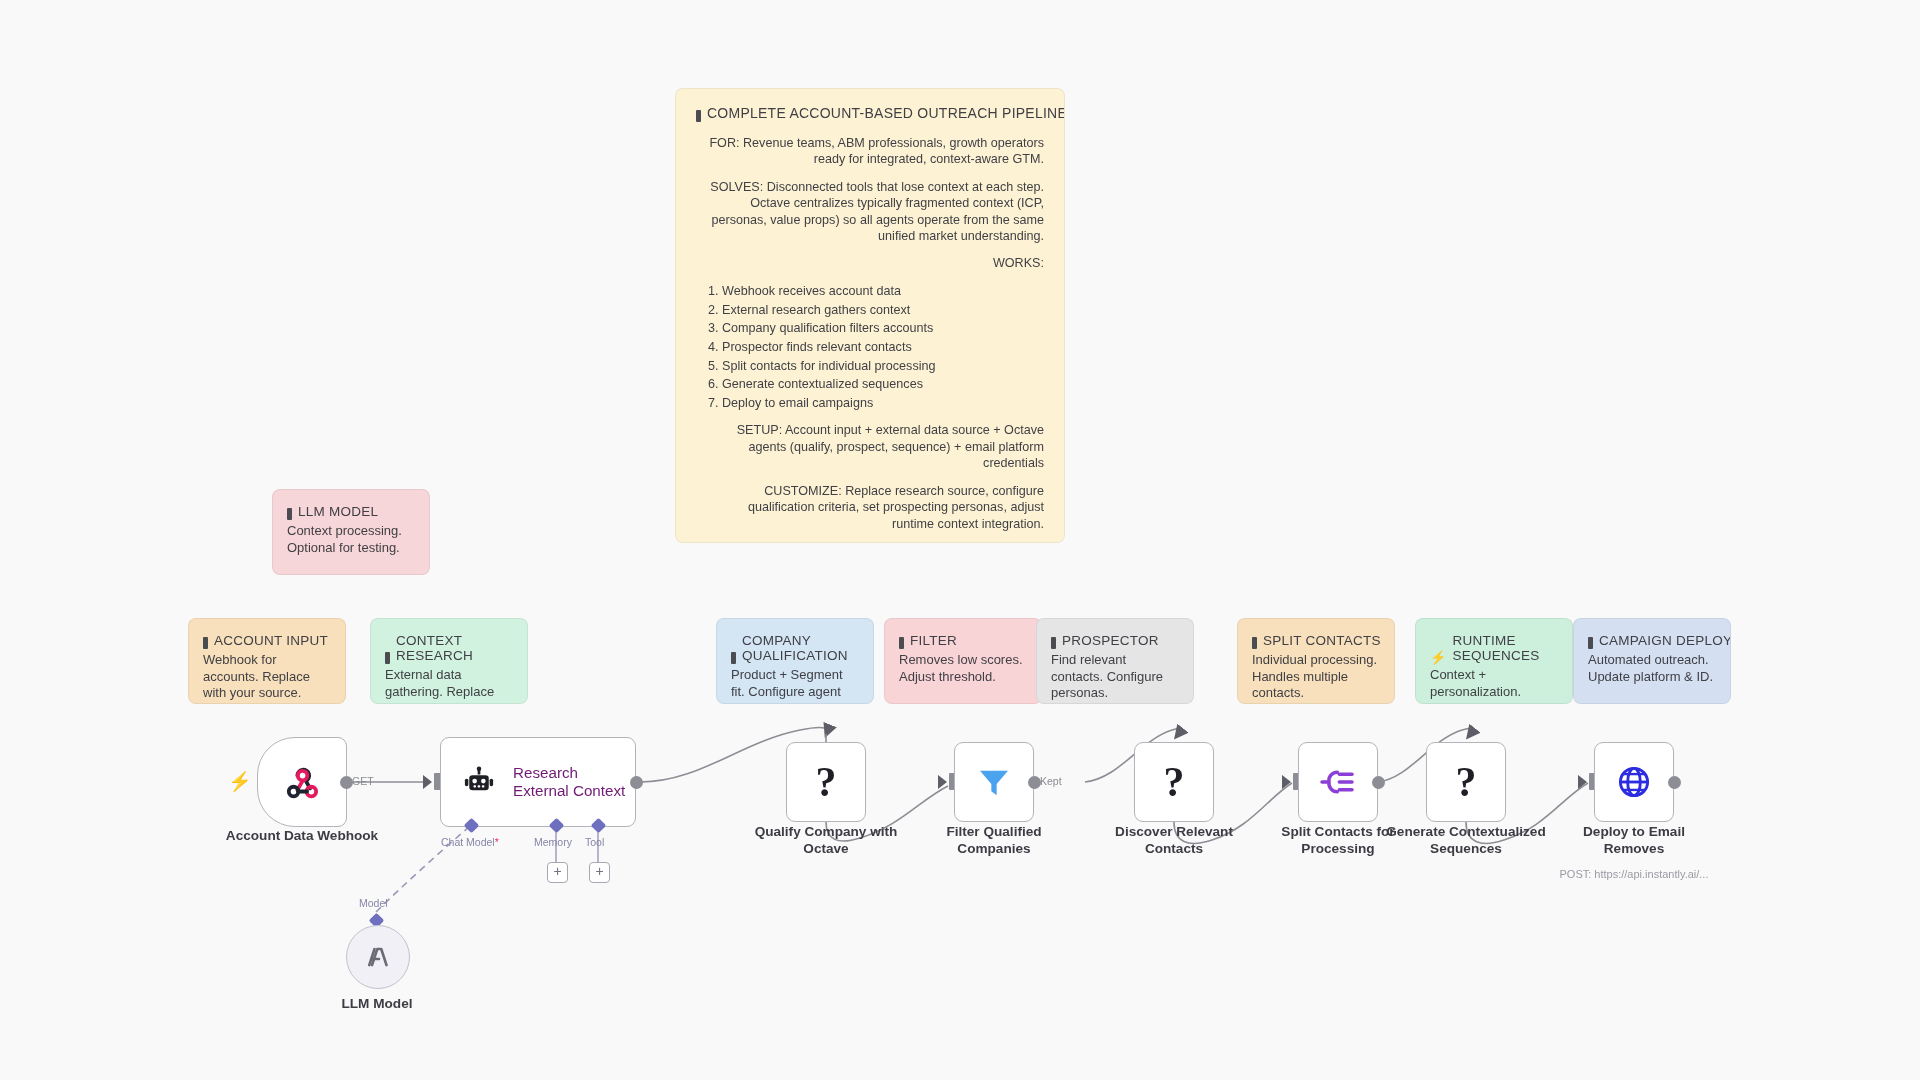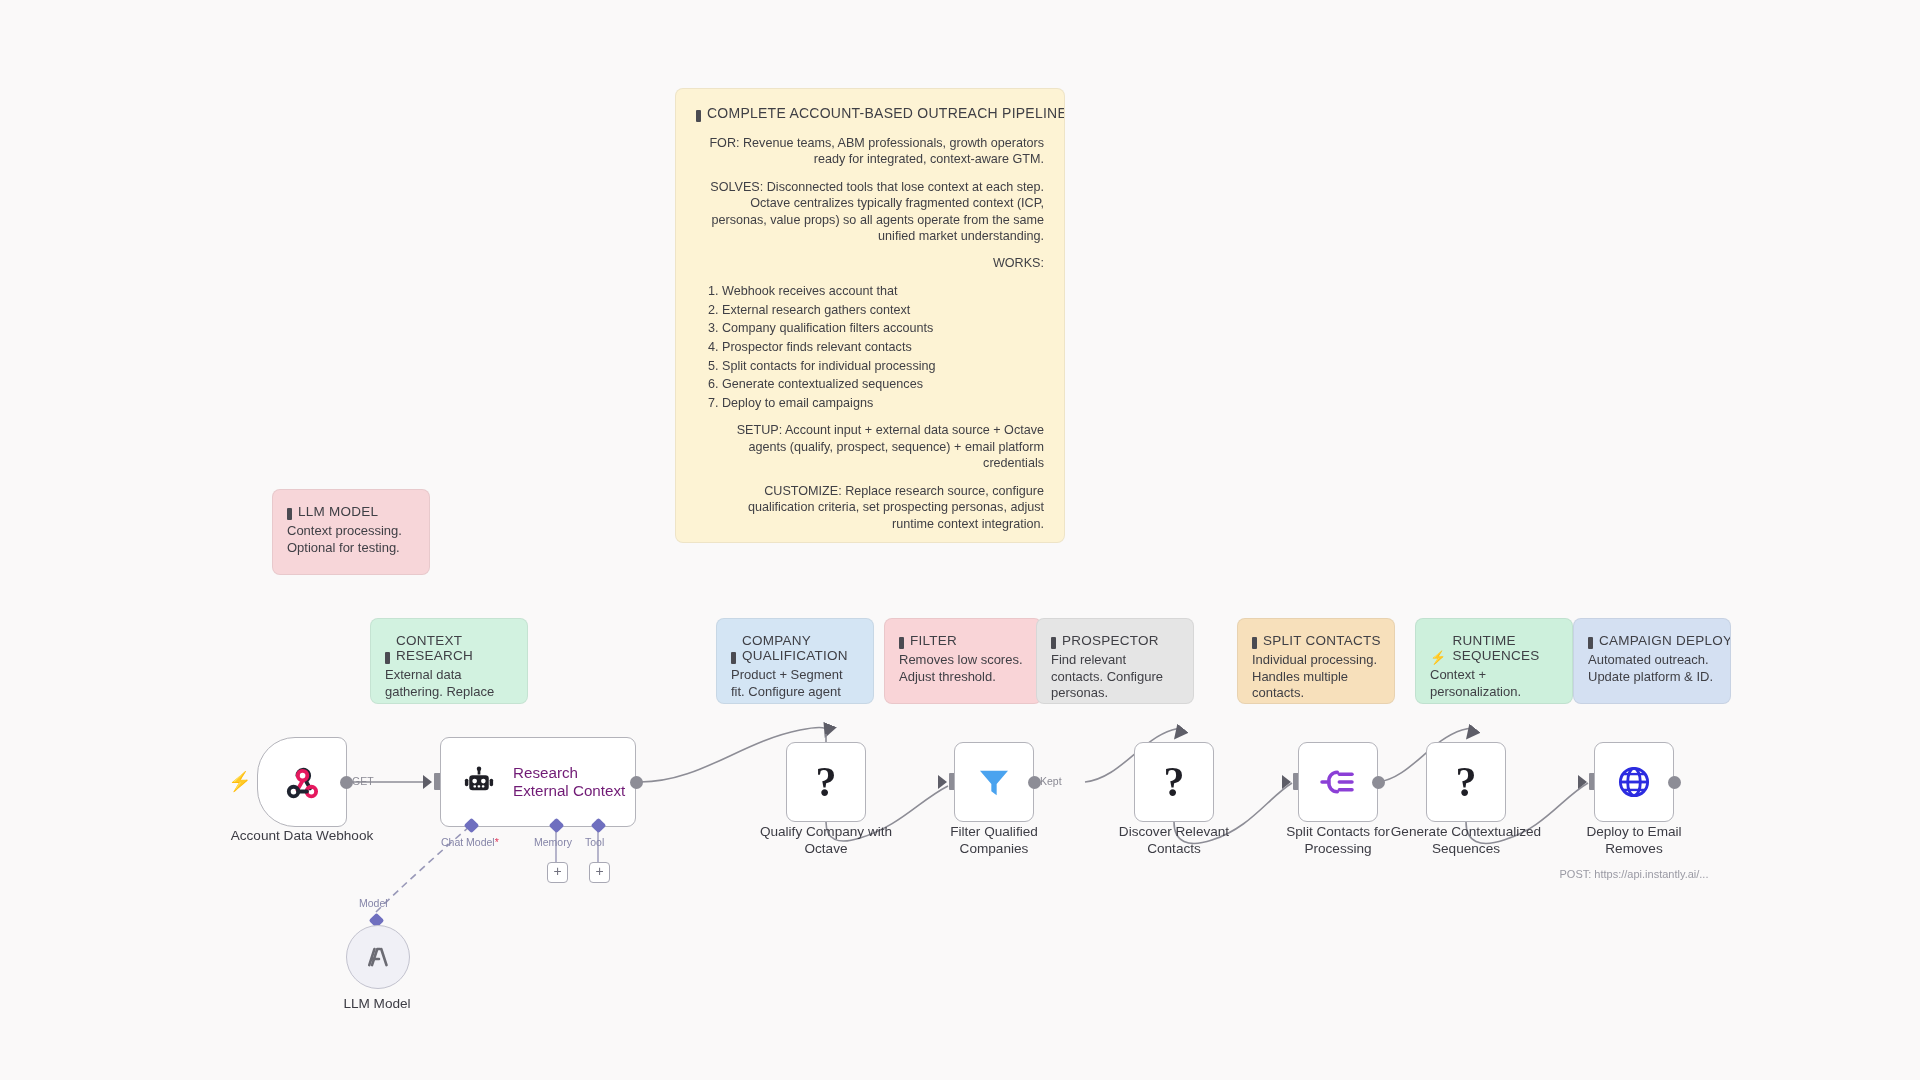--- a/index.html
+++ b/index.html
@@ -136,21 +136,21 @@
     align-items: center;
     justify-content: center;
   }
   .node.trigger {
     border-radius: 38px 9px 9px 38px;
   }
   .node-label {
     position: absolute;
     text-align: center;
     font-size: 13.6px;
-    font-weight: normal;
+    font-weight: bold;
     color: #3c3c44;
     line-height: 16.5px;
     white-space: pre-line;
   }
   .node-sublabel {
     position: absolute;
     text-align: center;
     font-size: 11px;
     color: #9a9aa4;
     white-space: nowrap;
@@ -270,21 +270,21 @@
   <div class="sticky" id="note-pipeline">
     <div class="st-title">
       <span class="bar-icon"></span>
       <span>COMPLETE ACCOUNT-BASED OUTREACH PIPELINE</span>
     </div>
     <div class="st-body">
       <p>FOR: Revenue teams, ABM professionals, growth operators ready for integrated, context-aware GTM.</p>
       <p>SOLVES: Disconnected tools that lose context at each step. Octave centralizes typically fragmented context (ICP, personas, value props) so all agents operate from the same unified market understanding.</p>
       <p>WORKS:</p>
       <ol>
-        <li>Webhook receives account that</li>
+        <li>Webhook receives account data</li>
         <li>External research gathers context</li>
         <li>Company qualification filters accounts</li>
         <li>Prospector finds relevant contacts</li>
         <li>Split contacts for individual processing</li>
         <li>Generate contextualized sequences</li>
         <li>Deploy to email campaigns</li>
       </ol>
       <p class="indent">SETUP: Account input + external data source + Octave agents (qualify, prospect, sequence) + email platform credentials</p>
       <p class="indent">CUSTOMIZE: Replace research source, configure qualification criteria, set prospecting personas, adjust runtime context integration.</p>
     </div>
@@ -292,20 +292,28 @@
 
   <div class="sticky" id="note-llm">
     <div class="st-title">
       <span class="bar-icon"></span>
       <span>LLM MODEL</span>
     </div>
     <div class="st-body" style="white-space:pre-line">Context processing.
 Optional for testing.</div>
   </div>
 
+  <div class="sticky" id="note-account-input">
+    <div class="st-title">
+      <span class="bar-icon"></span>
+      <span>ACCOUNT INPUT</span>
+    </div>
+    <div class="st-body">Webhook for accounts.
+Replace with your source.</div>
+  </div>
 
   <div class="sticky" id="note-context-research">
     <div class="st-title">
       <span class="bar-icon"></span>
       <span style="white-space:normal">CONTEXT RESEARCH</span>
     </div>
     <div class="st-body">External data gathering.
 Replace with data source.</div>
   </div>
 

